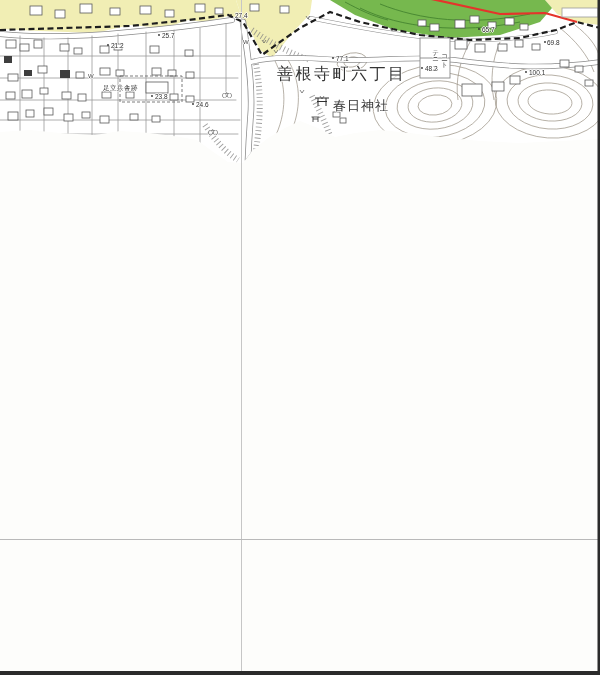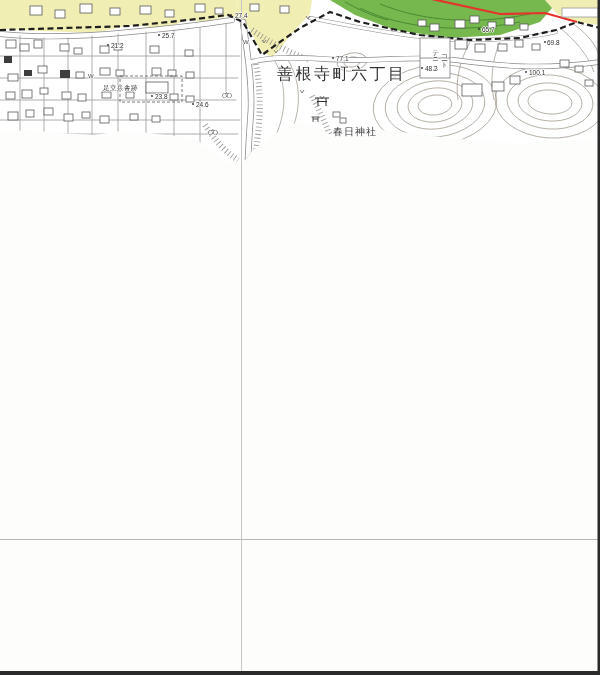--- a/index.html
+++ b/index.html
@@ -241,21 +241,21 @@
       <line x1="241.5" y1="0" x2="241.5" y2="675" stroke="var(--grid-line)" stroke-width="1"></line>
       <line x1="0" y1="539.5" x2="600" y2="539.5" stroke="#b9b9b9" stroke-width="1.2"></line>
     </g>
 
     <rect x="597.5" y="0" width="2.5" height="675" fill="var(--border-dark)"></rect>
     <rect x="0" y="671" width="600" height="4" fill="var(--border-dark)"></rect>
   </svg>
 
   <div id="labels">
       <div class="lbl place" style="left: 277px; top: 66px; font-size: 16px; letter-spacing: 2.5px;">善根寺町六丁目</div>
-      <div class="lbl place" style="left: 333px; top: 99px; font-size: 10px; letter-spacing: 1px; margin-top: 28px;">春日神社</div>
+      <div class="lbl place" style="left: 333px; top: 99px; font-size: 13px; letter-spacing: 1px;">春日神社</div>
       <div class="lbl place" style="left: 103px; top: 85px; font-size: 6.5px; letter-spacing: 0.5px;">足立兵舎跡</div>
       <div class="lbl place vertical" style="left: 432px; top: 46px; font-size: 6.5px;">テニス</div>
       <div class="lbl place vertical" style="left: 441px; top: 50px; font-size: 6.5px;">コート</div>
       <div class="lbl elev" style="left: 235px; top: 13px; font-size: 6.5px;">27.4</div>
       <div class="lbl elev" style="left: 111px; top: 43px; font-size: 6.5px;">21.2</div>
       <div class="lbl elev" style="left: 162px; top: 33px; font-size: 6.5px;">25.7</div>
       <div class="lbl elev" style="left: 196px; top: 102px; font-size: 6.5px;">24.6</div>
       <div class="lbl elev" style="left: 155px; top: 94px; font-size: 6.5px;">23.8</div>
       <div class="lbl elev" style="left: 336px; top: 56px; font-size: 6.5px;">77.1</div>
       <div class="lbl elev" style="left: 425px; top: 66px; font-size: 6.5px;">48.2</div>

